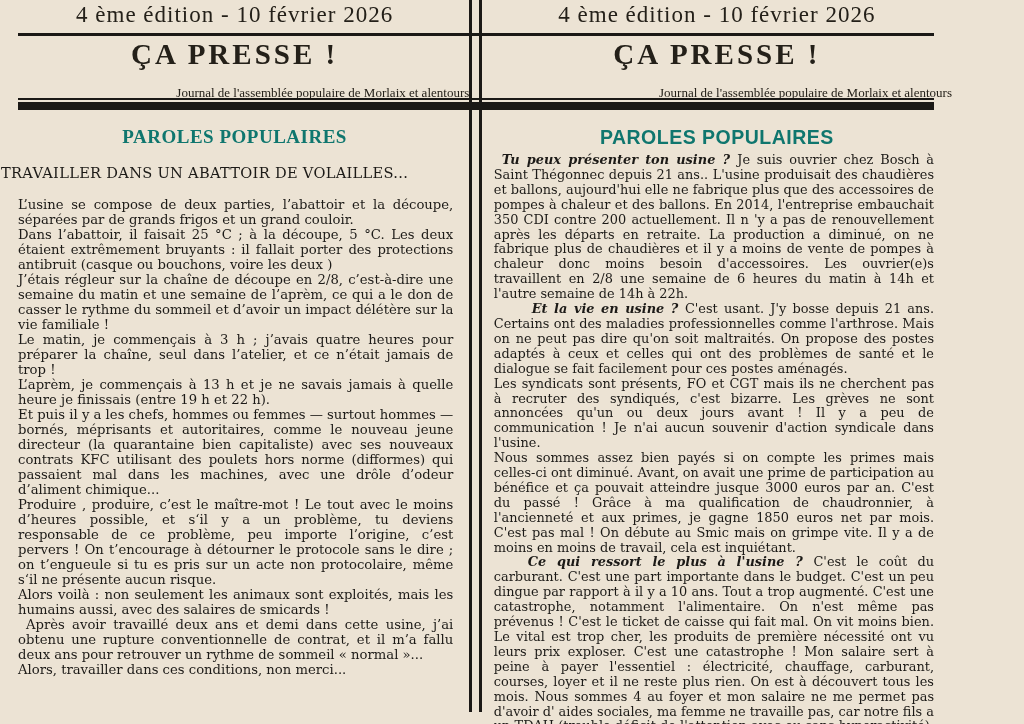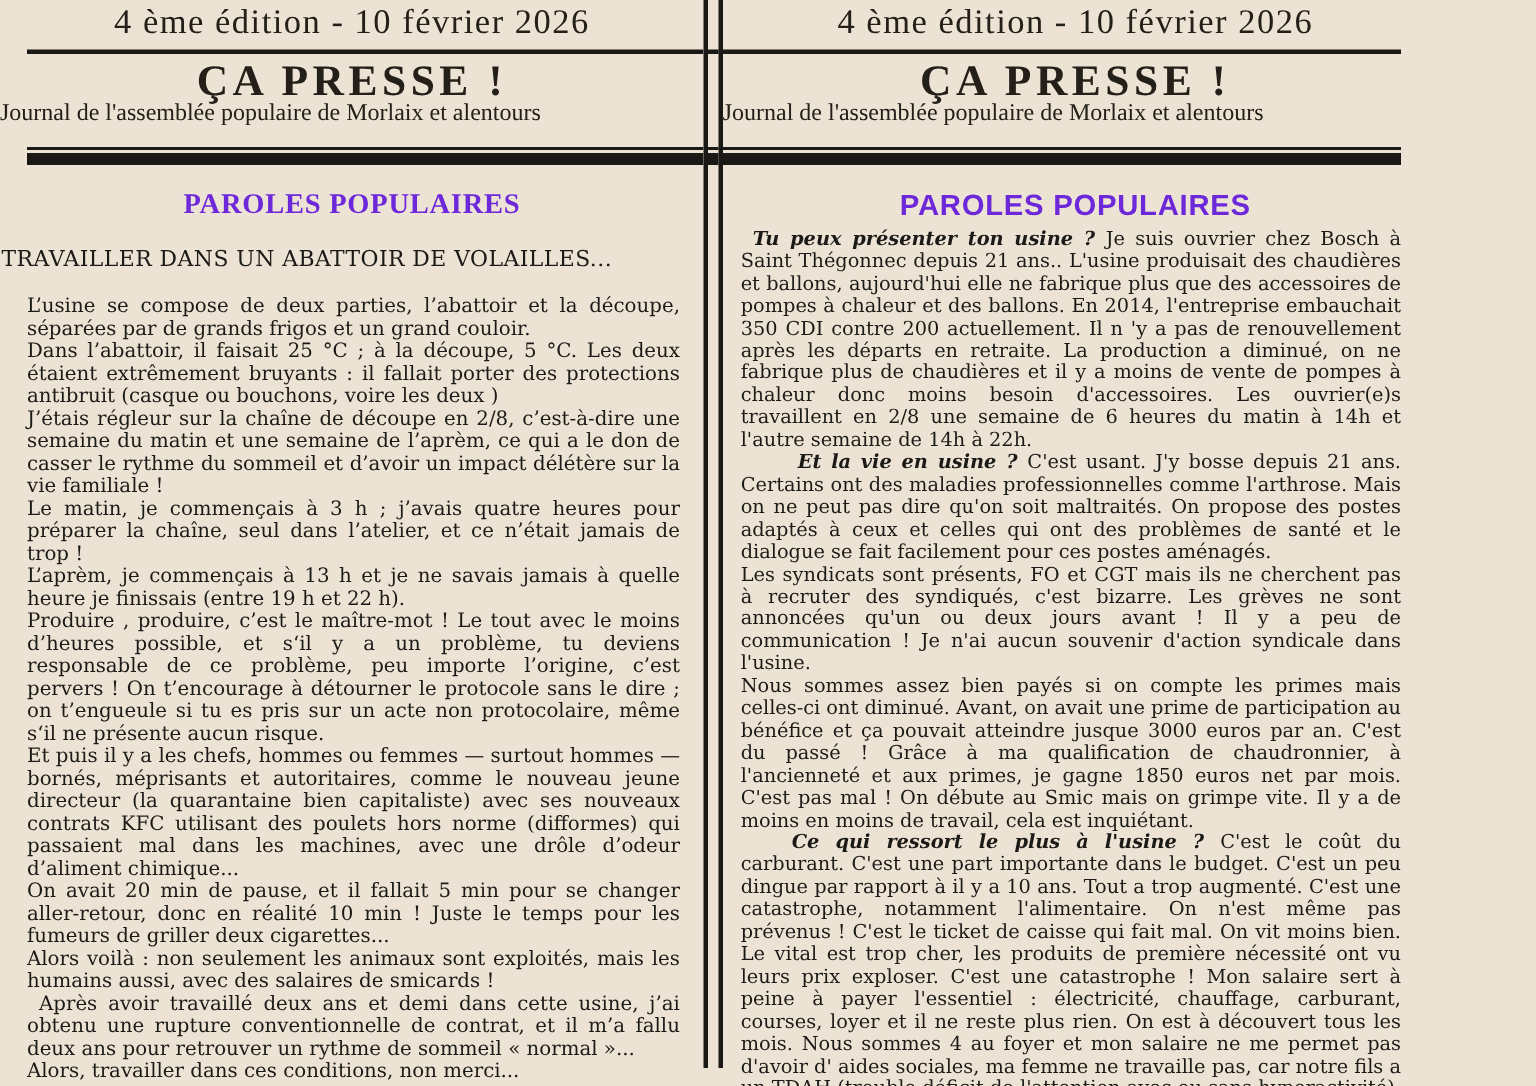--- a/index.html
+++ b/index.html
@@ -32,32 +32,32 @@
   }
   .h-rule{position:absolute;top:33px;height:3px;background:#1b1916;}
   .page-left .h-rule{left:18px;right:0;}
   .page-right .h-rule{left:0;right:18px;}
   .masthead{
     position:absolute;top:38px;left:0;right:0;text-align:center;
     font-family:"Liberation Serif",serif;font-size:29px;letter-spacing:3px;
     font-weight:600;color:#242019;
   }
   .subtitle{
-    position:absolute;top:67px;left:0;right:0;text-align:left;
-    font-family:"Liberation Serif",serif;font-size:16px;color:#242019;
+    position:absolute;top:85px;left:0;right:0;text-align:right;
+    font-family:"Liberation Serif",serif;font-size:13px;color:#242019;
   }
   .h-bar{
     position:absolute;top:98px;height:12px;
     background:linear-gradient(#1b1916 0 2px,transparent 2px 4px,#1b1916 4px 12px);
   }
   .page-left .h-bar{left:18px;right:0;}
   .page-right .h-bar{left:0;right:18px;}
 
   
-  .section-title{text-align:center;margin:12px 0 0;color:#6d28d9;}
+  .section-title{text-align:center;margin:12px 0 0;color:#0f766e;}
   .section-title.serif{font-family:"Liberation Serif",serif;font-weight:700;font-size:19px;letter-spacing:.5px;}
   .section-title.sans{font-family:"Liberation Sans",sans-serif;font-weight:700;font-size:19.5px;letter-spacing:.5px;}
 
   .article-title{
     font-family:"DejaVu Serif",serif;font-weight:400;font-size:14.6px;
     letter-spacing:.3px;margin:16px 16px 12px 1px;
   }
   .body{margin:0;}
   .body-left{margin:16px 16px 0 18px;}
   .body-right{margin:4px 18px 0 12px;}
@@ -83,23 +83,22 @@
       <div class="h-bar"></div>
     </header>
     <h2 class="section-title serif">PAROLES POPULAIRES</h2>
     <h3 class="article-title">TRAVAILLER DANS UN ABATTOIR DE VOLAILLES...</h3>
     <div class="body body-left">
         <p>L’usine se compose de deux parties, l’abattoir et la découpe, séparées par de grands frigos et un grand couloir.</p>
         <p>Dans l’abattoir, il faisait 25&nbsp;°C&nbsp;; à la découpe, 5&nbsp;°C. Les deux étaient extrêmement bruyants&nbsp;: il fallait porter des protections antibruit (casque ou bouchons, voire les deux&nbsp;)</p>
         <p>J’étais régleur sur la chaîne de découpe en 2/8, c’est-à-dire une semaine du matin et une semaine de l’aprèm, ce qui a le don de casser le rythme du sommeil et d’avoir un impact délétère sur la vie familiale&nbsp;!</p>
         <p>Le matin, je commençais à 3&nbsp;h&nbsp;; j’avais quatre heures pour préparer la chaîne, seul dans l’atelier, et ce n’était jamais de trop&nbsp;!</p>
         <p>L’aprèm, je commençais à 13&nbsp;h et je ne savais jamais à quelle heure je finissais (entre 19&nbsp;h et 22&nbsp;h).</p>
+        <p>Et puis il y a les chefs, hommes ou femmes — surtout hommes — bornés, méprisants et autoritaires, comme le nouveau jeune directeur (la quarantaine bien capitaliste) avec ses nouveaux contrats KFC utilisant des poulets hors norme (difformes) qui passaient mal dans les machines, avec une drôle d’odeur d’aliment chimique...</p>
         <p>Produire , produire, c’est le maître-mot&nbsp;! Le tout avec le moins d’heures possible, et s‘il y a un problème, tu deviens responsable de ce problème, peu importe l’origine, c’est pervers&nbsp;! On t’encourage à détourner le protocole sans le dire&nbsp;; on t’engueule si tu es pris sur un acte non protocolaire, même s‘il ne présente aucun risque.</p>
-        <p>Et puis il y a les chefs, hommes ou femmes — surtout hommes — bornés, méprisants et autoritaires, comme le nouveau jeune directeur (la quarantaine bien capitaliste) avec ses nouveaux contrats KFC utilisant des poulets hors norme (difformes) qui passaient mal dans les machines, avec une drôle d’odeur d’aliment chimique...</p>
-        <p>On avait 20&nbsp;min de pause, et il fallait 5&nbsp;min pour se changer aller-retour, donc en réalité 10&nbsp;min&nbsp;! Juste le temps pour les fumeurs de griller deux cigarettes...</p>
         <p>Alors voilà&nbsp;: non seulement les animaux sont exploités, mais les humains aussi, avec  des salaires de smicards&nbsp;!</p>
         <p class="indent-1">Après avoir travaillé deux ans et demi dans cette usine, j’ai obtenu une rupture conventionnelle de contrat, et il m’a fallu deux ans pour retrouver un rythme de sommeil «&nbsp;normal&nbsp;»...</p>
         <p>Alors, travailler dans ces conditions, non merci...</p>
       </div>
   </section>
 
   <div class="divider"></div>
 
   <section class="page page-right">
     <header class="masthead-block">

